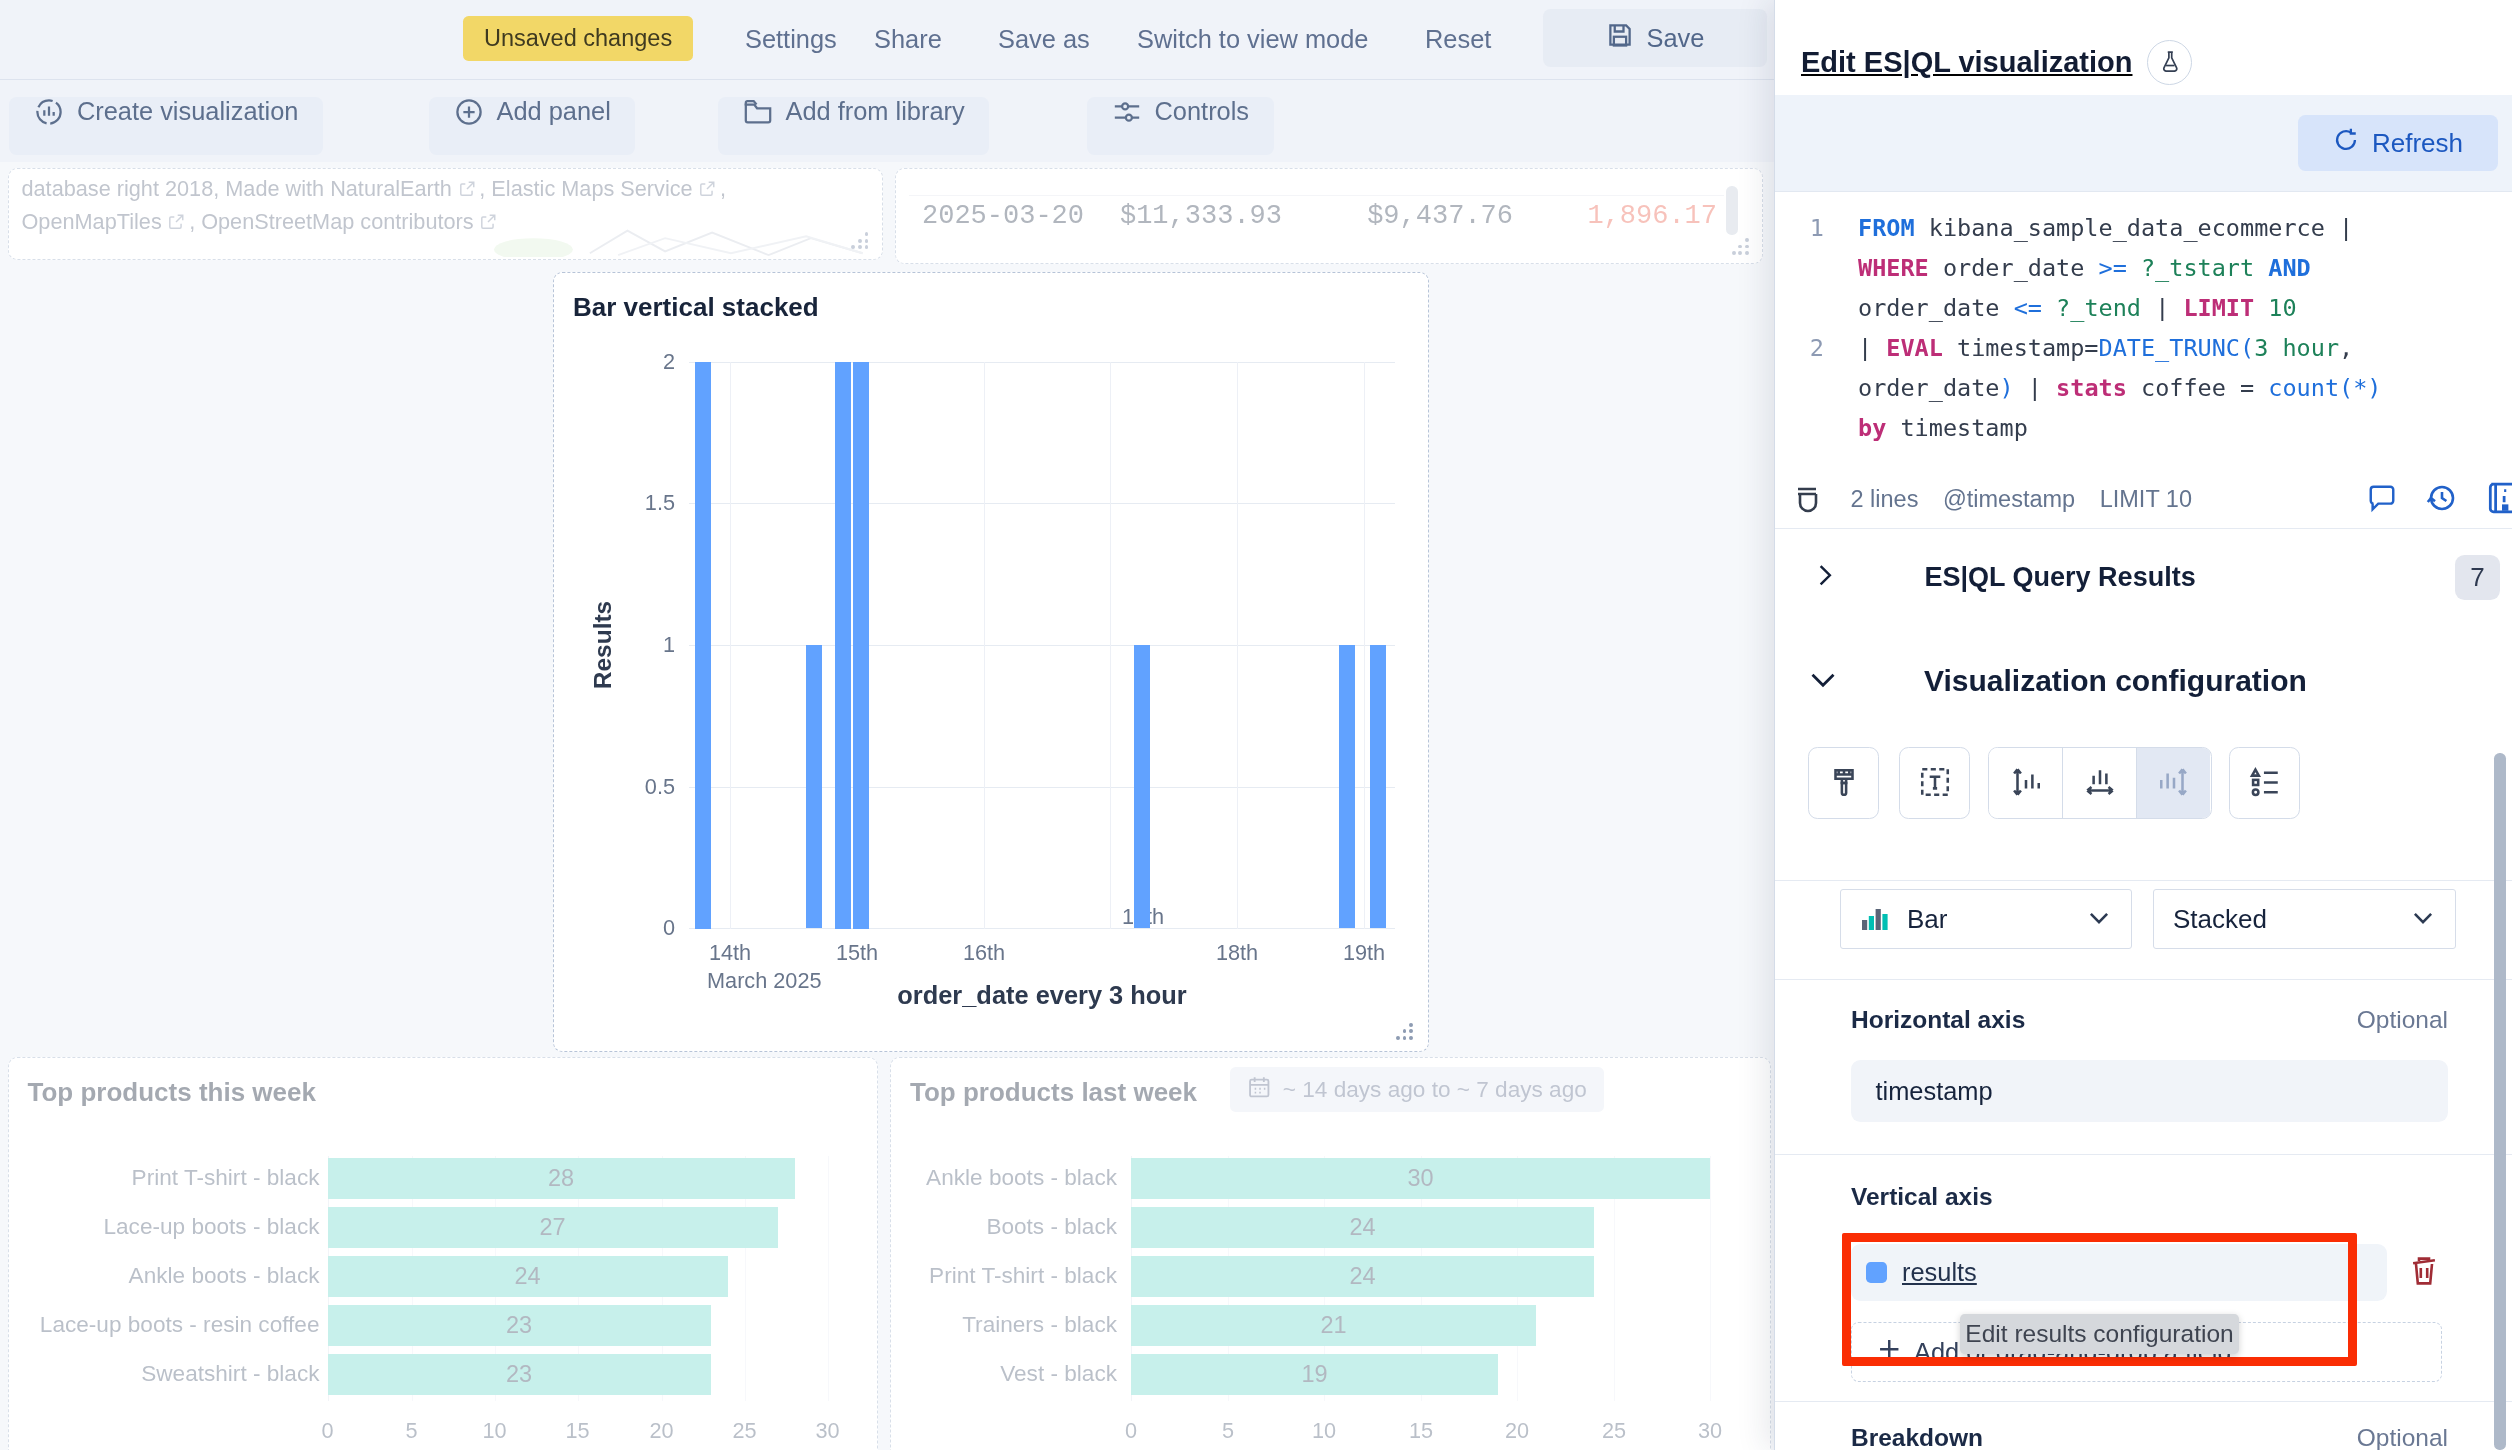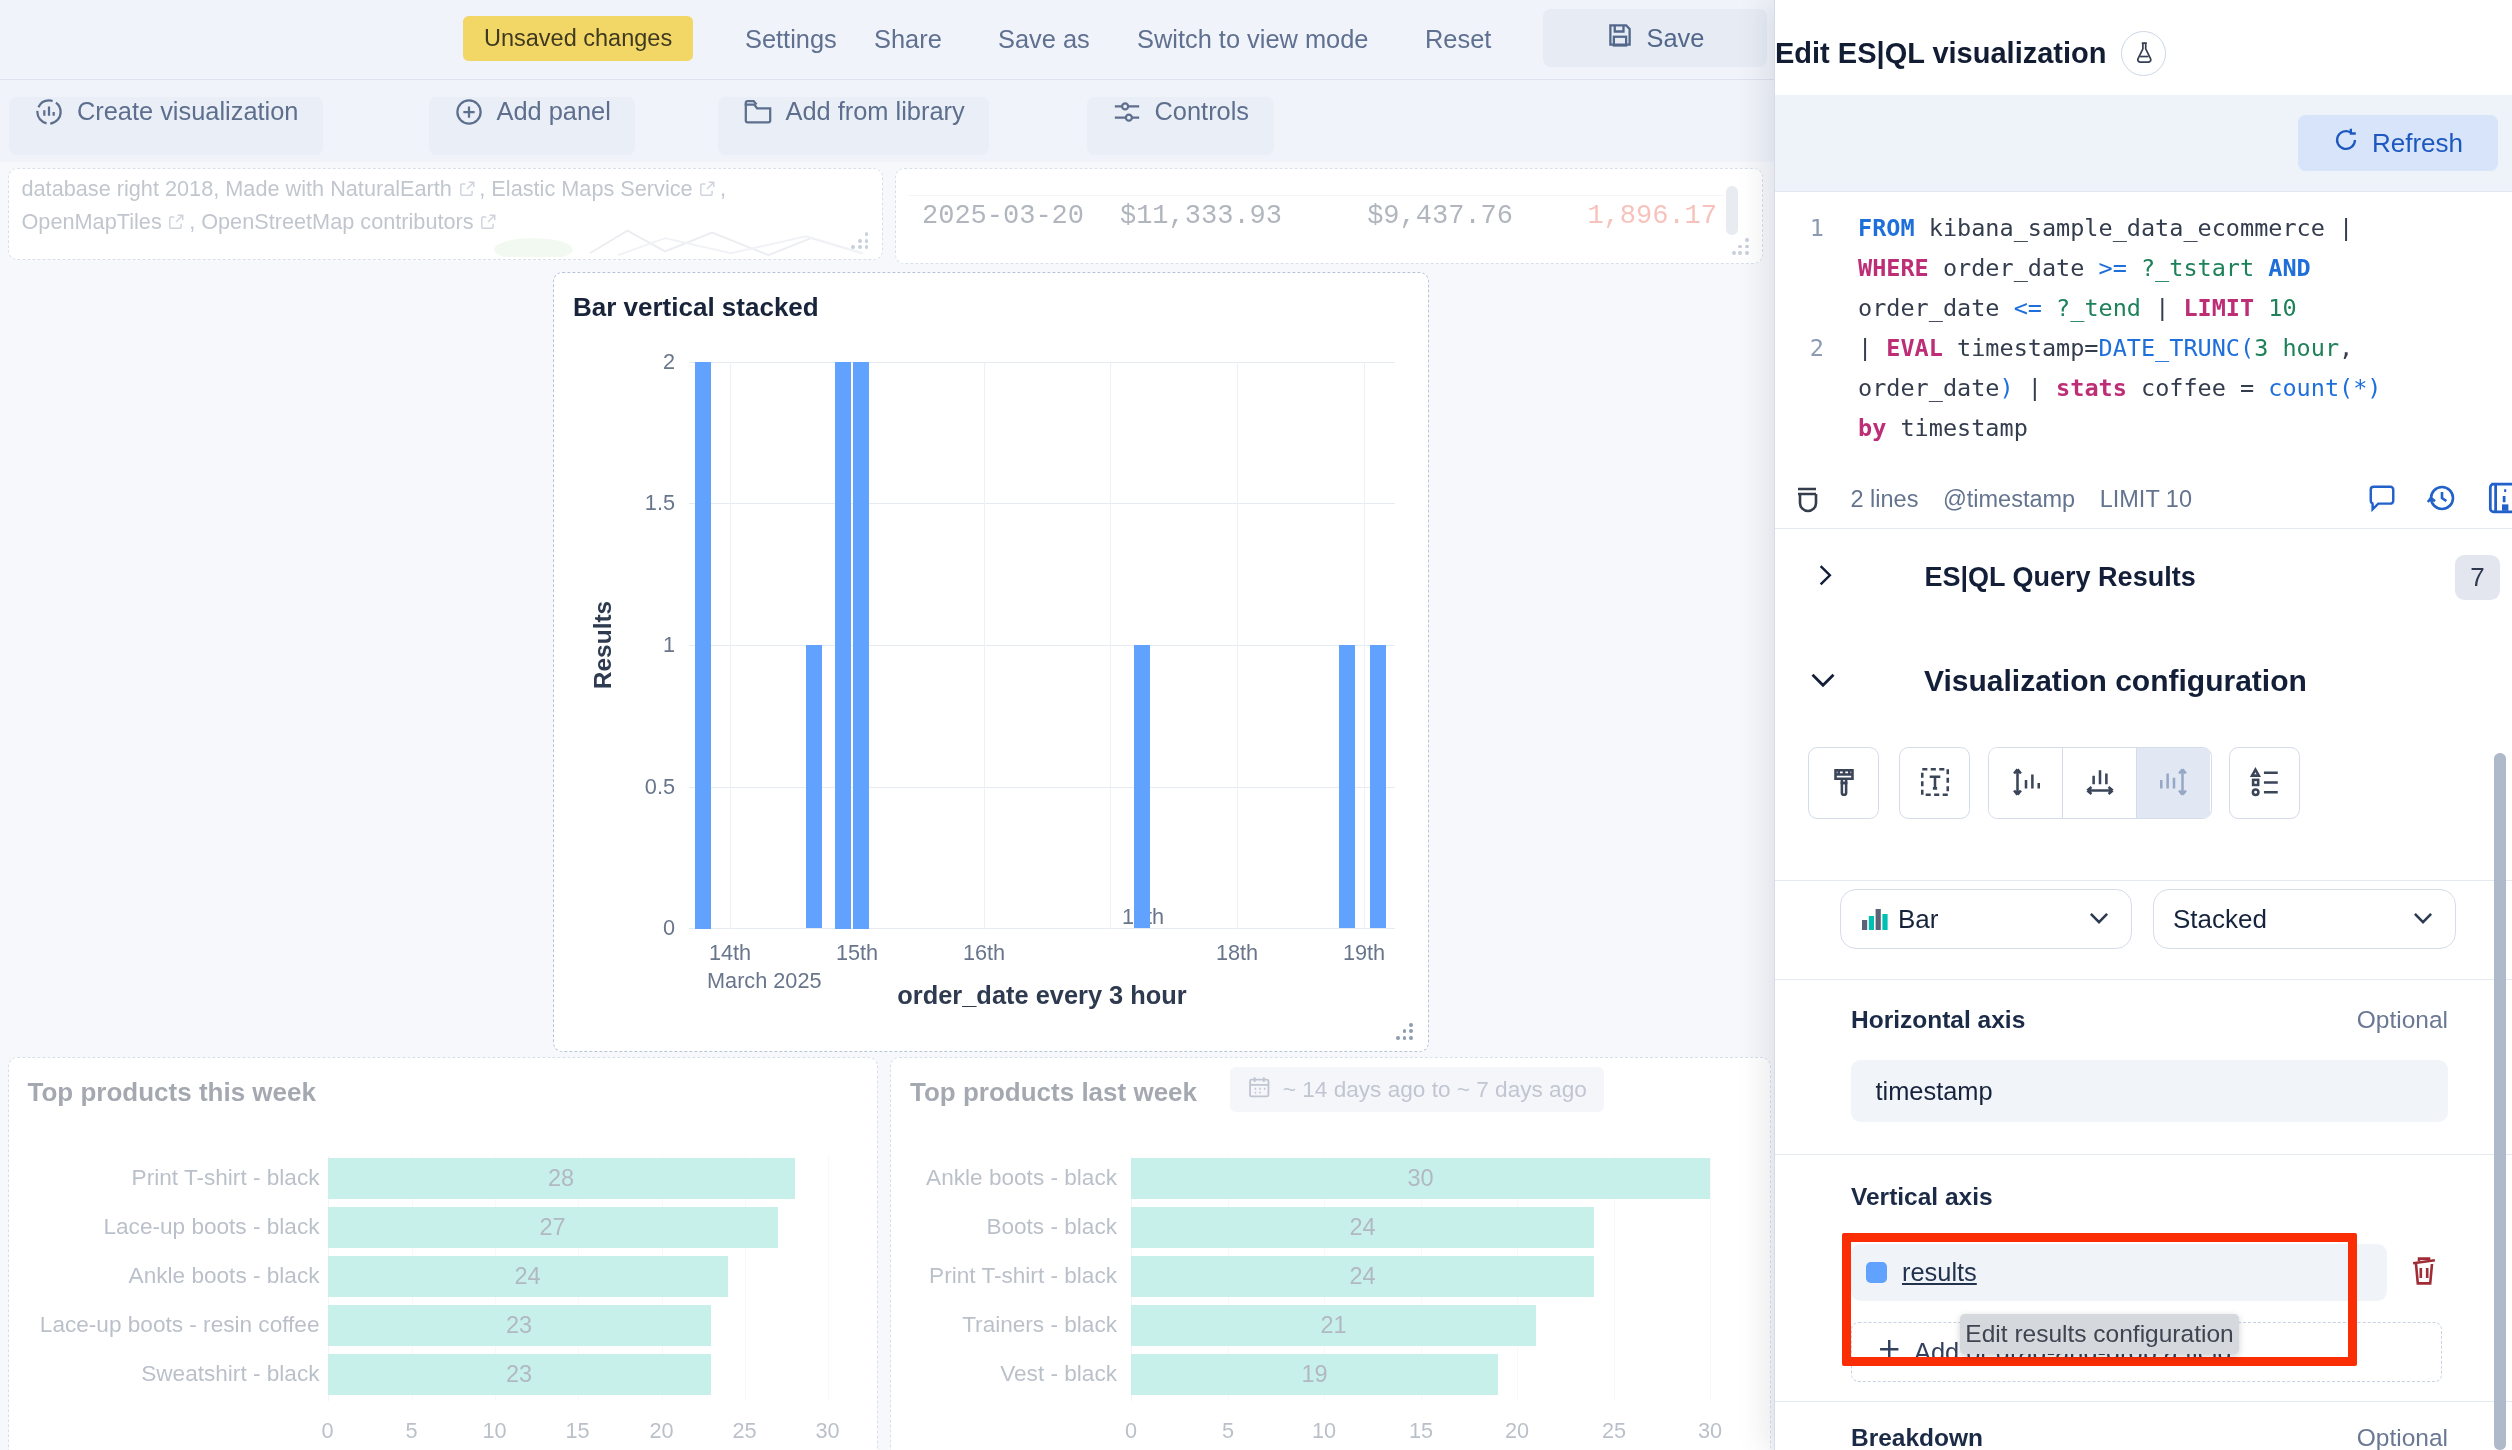--- a/index.html
+++ b/index.html
@@ -49,21 +49,21 @@
   
   .hlabel{position:absolute;text-align:right;font-size:22.6px;color:#707c8f;white-space:nowrap;}
   .hbar{position:absolute;height:41px;background:#8adfd5;display:flex;align-items:center;justify-content:center;}
   .hval{font-size:23.5px;color:#5f6b7e;}
   .htick{position:absolute;font-size:21.7px;color:#707c8f;transform:translateX(-50%);}
   .time-badge{position:absolute;left:339px;top:9.4px;height:45px;display:flex;align-items:center;gap:11.3px;padding:0 17px;
     background:#e9edf4;border-radius:5.6px;font-size:22.6px;color:#7b87a0;white-space:nowrap;}
   
   .flyout{position:absolute;left:1774px;top:0;width:738px;height:1450px;background:#fff;z-index:20;
     border-left:0.9px solid #d4dce8;box-shadow:-9.4px 0 28px rgba(30,40,70,.10);}
-  .fly-header{position:absolute;left:0;top:7px;width:100%;height:94px;display:flex;align-items:center;box-sizing:border-box;border-bottom:0.9px solid #e5eaf2;}
+  .fly-header{position:absolute;left:0;top:16px;width:100%;height:94px;display:flex;align-items:center;padding-left:26px;box-sizing:border-box;border-bottom:0.9px solid #e5eaf2;text-decoration:underline;}
   .fly-title{font-size:29px;font-weight:700;color:#121c33;white-space:nowrap;}
   .flask-badge{width:43px;height:43px;border-radius:50%;border:1.9px solid #cdd7e5;margin-left:15px;display:flex;align-items:center;justify-content:center;}
   .fly-refresh{position:absolute;left:0;top:95px;width:100%;height:97px;background:#eef3fa;border-bottom:0.9px solid #e2e8f1;
     display:flex;align-items:center;justify-content:flex-end;padding-right:15px;box-sizing:border-box;}
   .refresh-btn{width:200px;height:56px;background:#d7e4fa;border-radius:7.5px;display:flex;align-items:center;justify-content:center;
     gap:13px;font-size:26px;color:#1c58c0;cursor:pointer;}
   .fly-editor{position:absolute;left:0;top:193px;width:100%;height:278px;background:#fff;padding-top:15px;box-sizing:border-box;}
   .code-line{position:relative;height:40px;line-height:40px;font-family:"DejaVu Sans Mono",monospace;font-size:23.5px;white-space:pre;}
   .code-line .ln{position:absolute;left:0;width:49px;text-align:right;color:#8d9ab3;}
   .code-line .code{margin-left:83px;}
@@ -80,22 +80,22 @@
   .config-row{position:absolute;left:0;top:653px;width:100%;height:56px;display:flex;align-items:center;}
   .cfg-label{font-size:30px;font-weight:700;color:#131f38;margin-left:87px;}
   .icon-toolbar{position:absolute;left:0;top:747px;width:100%;height:72px;}
   .tool-btn{position:absolute;top:0;height:72px;background:#fff;border:1.9px solid #d4dce9;border-radius:9.4px;
     display:flex;align-items:center;justify-content:center;cursor:pointer;box-sizing:border-box;}
   .tool-group{position:absolute;top:0;height:72px;border:1.9px solid #d4dce9;border-radius:9.4px;display:flex;overflow:hidden;box-sizing:border-box;}
   .tool-cell{width:73px;height:100%;display:flex;align-items:center;justify-content:center;cursor:pointer;background:#fff;}
   .tool-cell + .tool-cell{border-left:1.9px solid #d4dce9;}
   .tool-cell.sel{background:#e2e8f3;}
   .divider{position:absolute;left:0;width:100%;height:0.9px;background:#e5eaf2;}
-  .dropdown{position:absolute;top:889px;height:60px;background:#fff;border:1.9px solid #d6dde9;border-radius:16px;
-    display:flex;align-items:center;padding:0 19px;box-sizing:border-box;gap:6px;cursor:pointer;}
+  .dropdown{position:absolute;top:889px;height:60px;background:#fff;border:1.9px solid #d6dde9;border-radius:3px;
+    display:flex;align-items:center;padding:0 19px;box-sizing:border-box;gap:15px;cursor:pointer;}
   .dd-text{font-size:26px;font-weight:500;color:#16233c;}
   .dd-chev{margin-left:auto;}
   .field-label{position:absolute;left:76px;font-size:24.5px;font-weight:700;color:#1b2a46;}
   .optional{position:absolute;right:65px;font-size:24.5px;color:#6a7893;}
   .field-box{position:absolute;left:76px;width:597px;height:62px;background:#f1f4f9;border-radius:9.4px;
     display:flex;align-items:center;padding-left:24.5px;box-sizing:border-box;font-size:25.4px;color:#16233c;}
   .vert-row{position:absolute;left:76px;top:1244px;width:536px;height:57px;background:#f0f4f9;border-radius:9.4px;
     display:flex;align-items:center;z-index:1;}
   .swatch{width:21px;height:21px;border-radius:4.7px;background:#61a2ff;margin-left:15px;}
   .results-link{margin-left:15px;font-size:25.4px;font-weight:500;color:#23324d;text-decoration:underline;cursor:pointer;}

